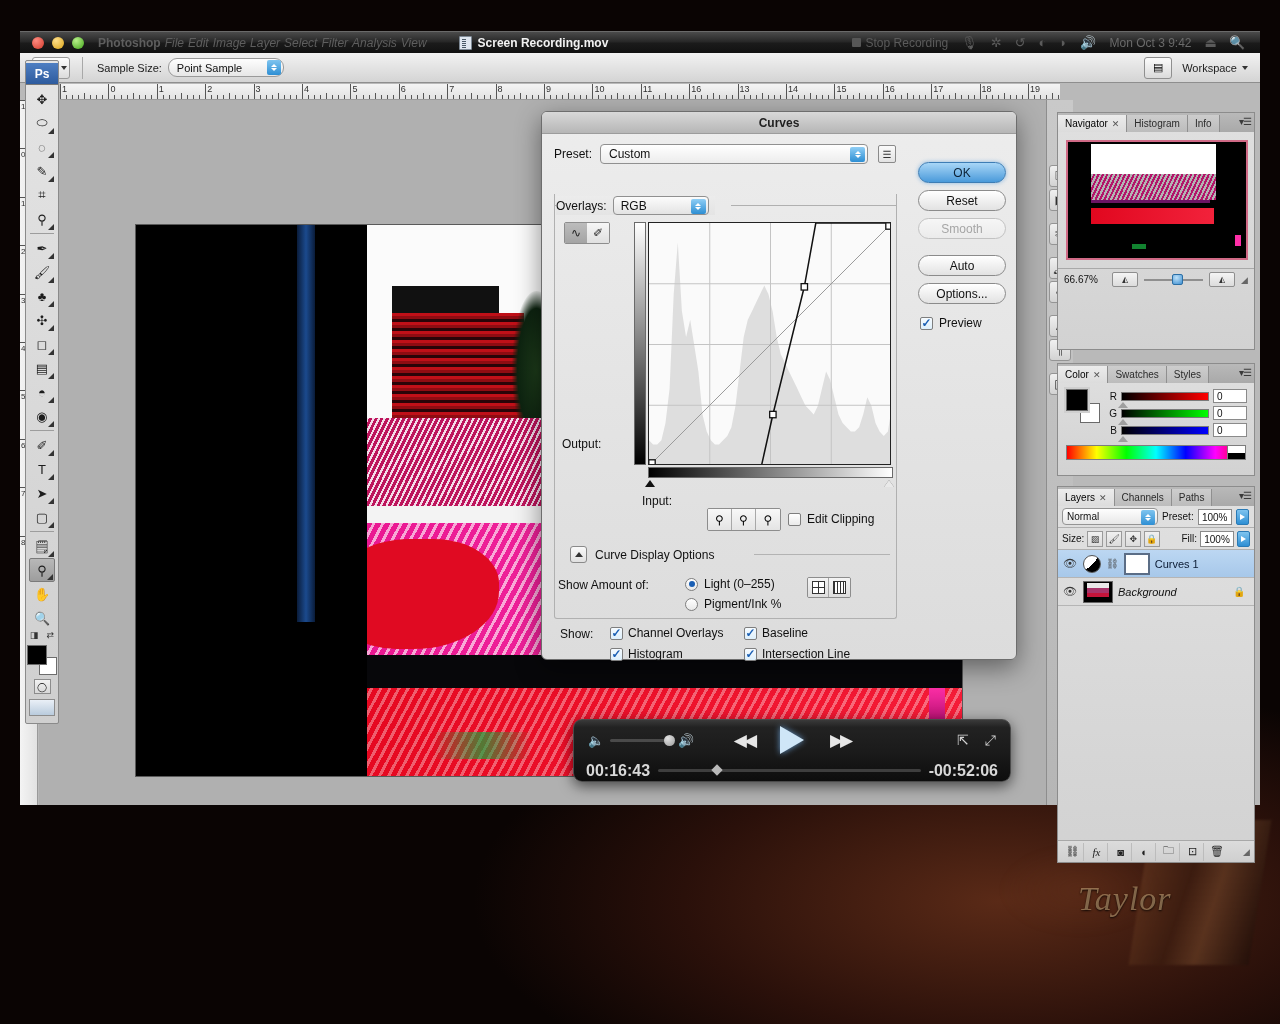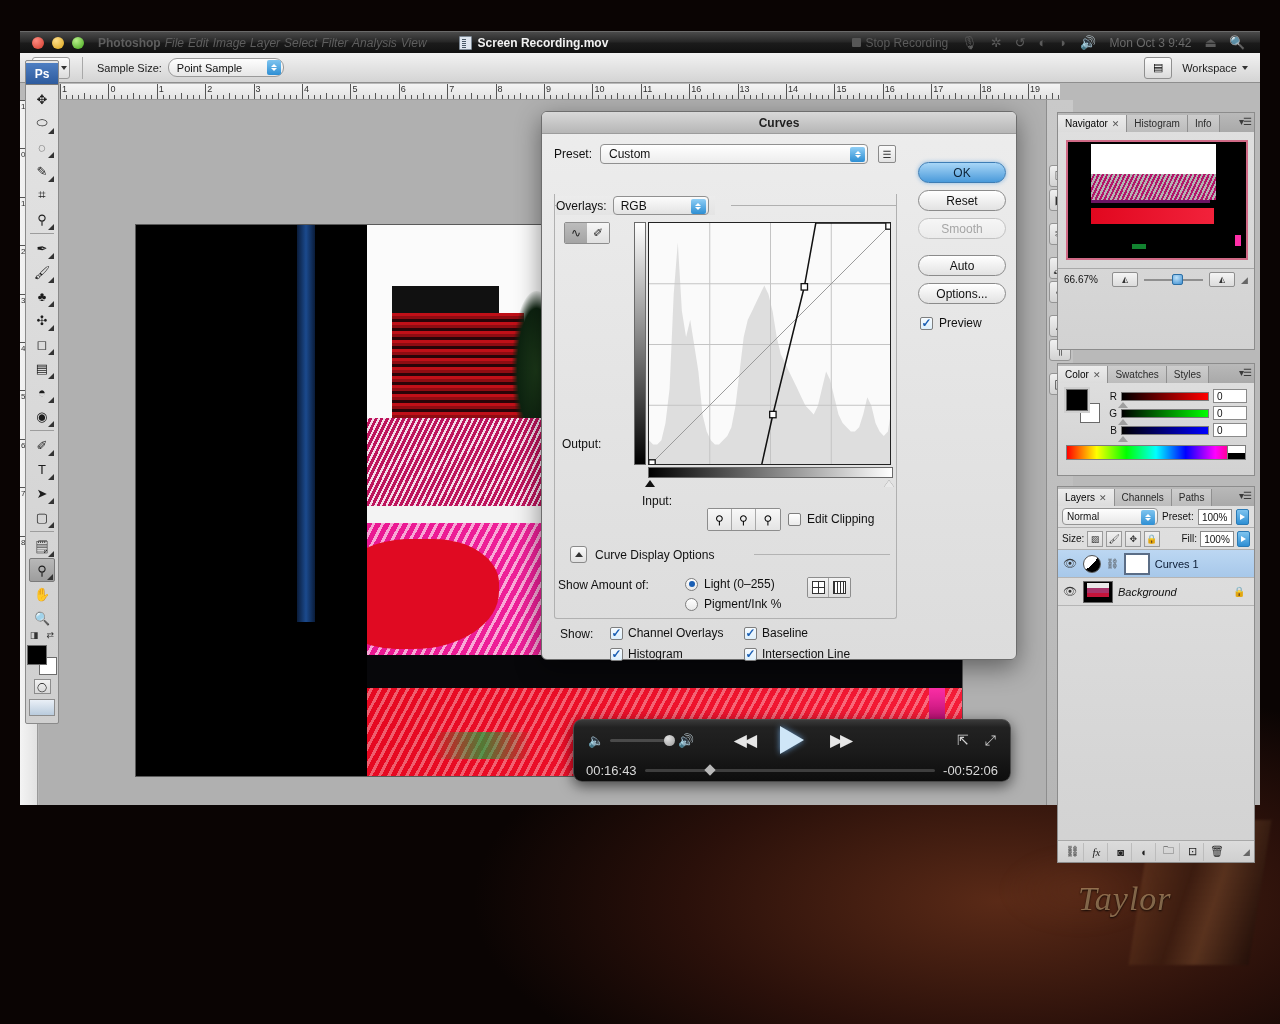--- a/index.html
+++ b/index.html
@@ -601,21 +601,21 @@
     background: radial-gradient(circle at 35% 30%, #e3e3e3, #9a9a9a); }
   .pl-center { position: absolute; left: 0; right: 0; display: flex; align-items: center; justify-content: center; gap: 26px; }
   .pl-btn { color: #e6e6e6; font-size: 17px; letter-spacing: -3px; }
   .play-tri {
     width: 0; height: 0; border-top: 14px solid transparent; border-bottom: 14px solid transparent;
     border-left: 24px solid #cfe6f7;
     filter: drop-shadow(0 0 3px rgba(120,180,240,.8));
   }
   .pl-right { position: absolute; right: 14px; display: flex; align-items: center; gap: 16px; color: #d2d2d2; font-size: 14px; }
   .pl-bot { height: 21px; display: flex; align-items: center; gap: 8px; padding: 0 12px; }
-  .pl-time { font-size: 13px; color: #d8d8d8; font-family: "Liberation Sans", sans-serif; }
+  .pl-time { font-size: 16px; color: #d8d8d8; font-family: "Liberation Sans", sans-serif; font-weight: bold; }
   .scrub { flex: 1; position: relative; height: 3px; background: #3e3e3e; border-radius: 2px; }
   .scrub-knob { position: absolute; left: 21%; top: -3px; width: 8px; height: 8px; background: #b9b9b9; transform: rotate(45deg); }
 
   
   .ps-status {
     position: absolute; left: 19px; bottom: 0; width: 1021px; height: 0px;
   }
 </style>
 </head>
 <body>

